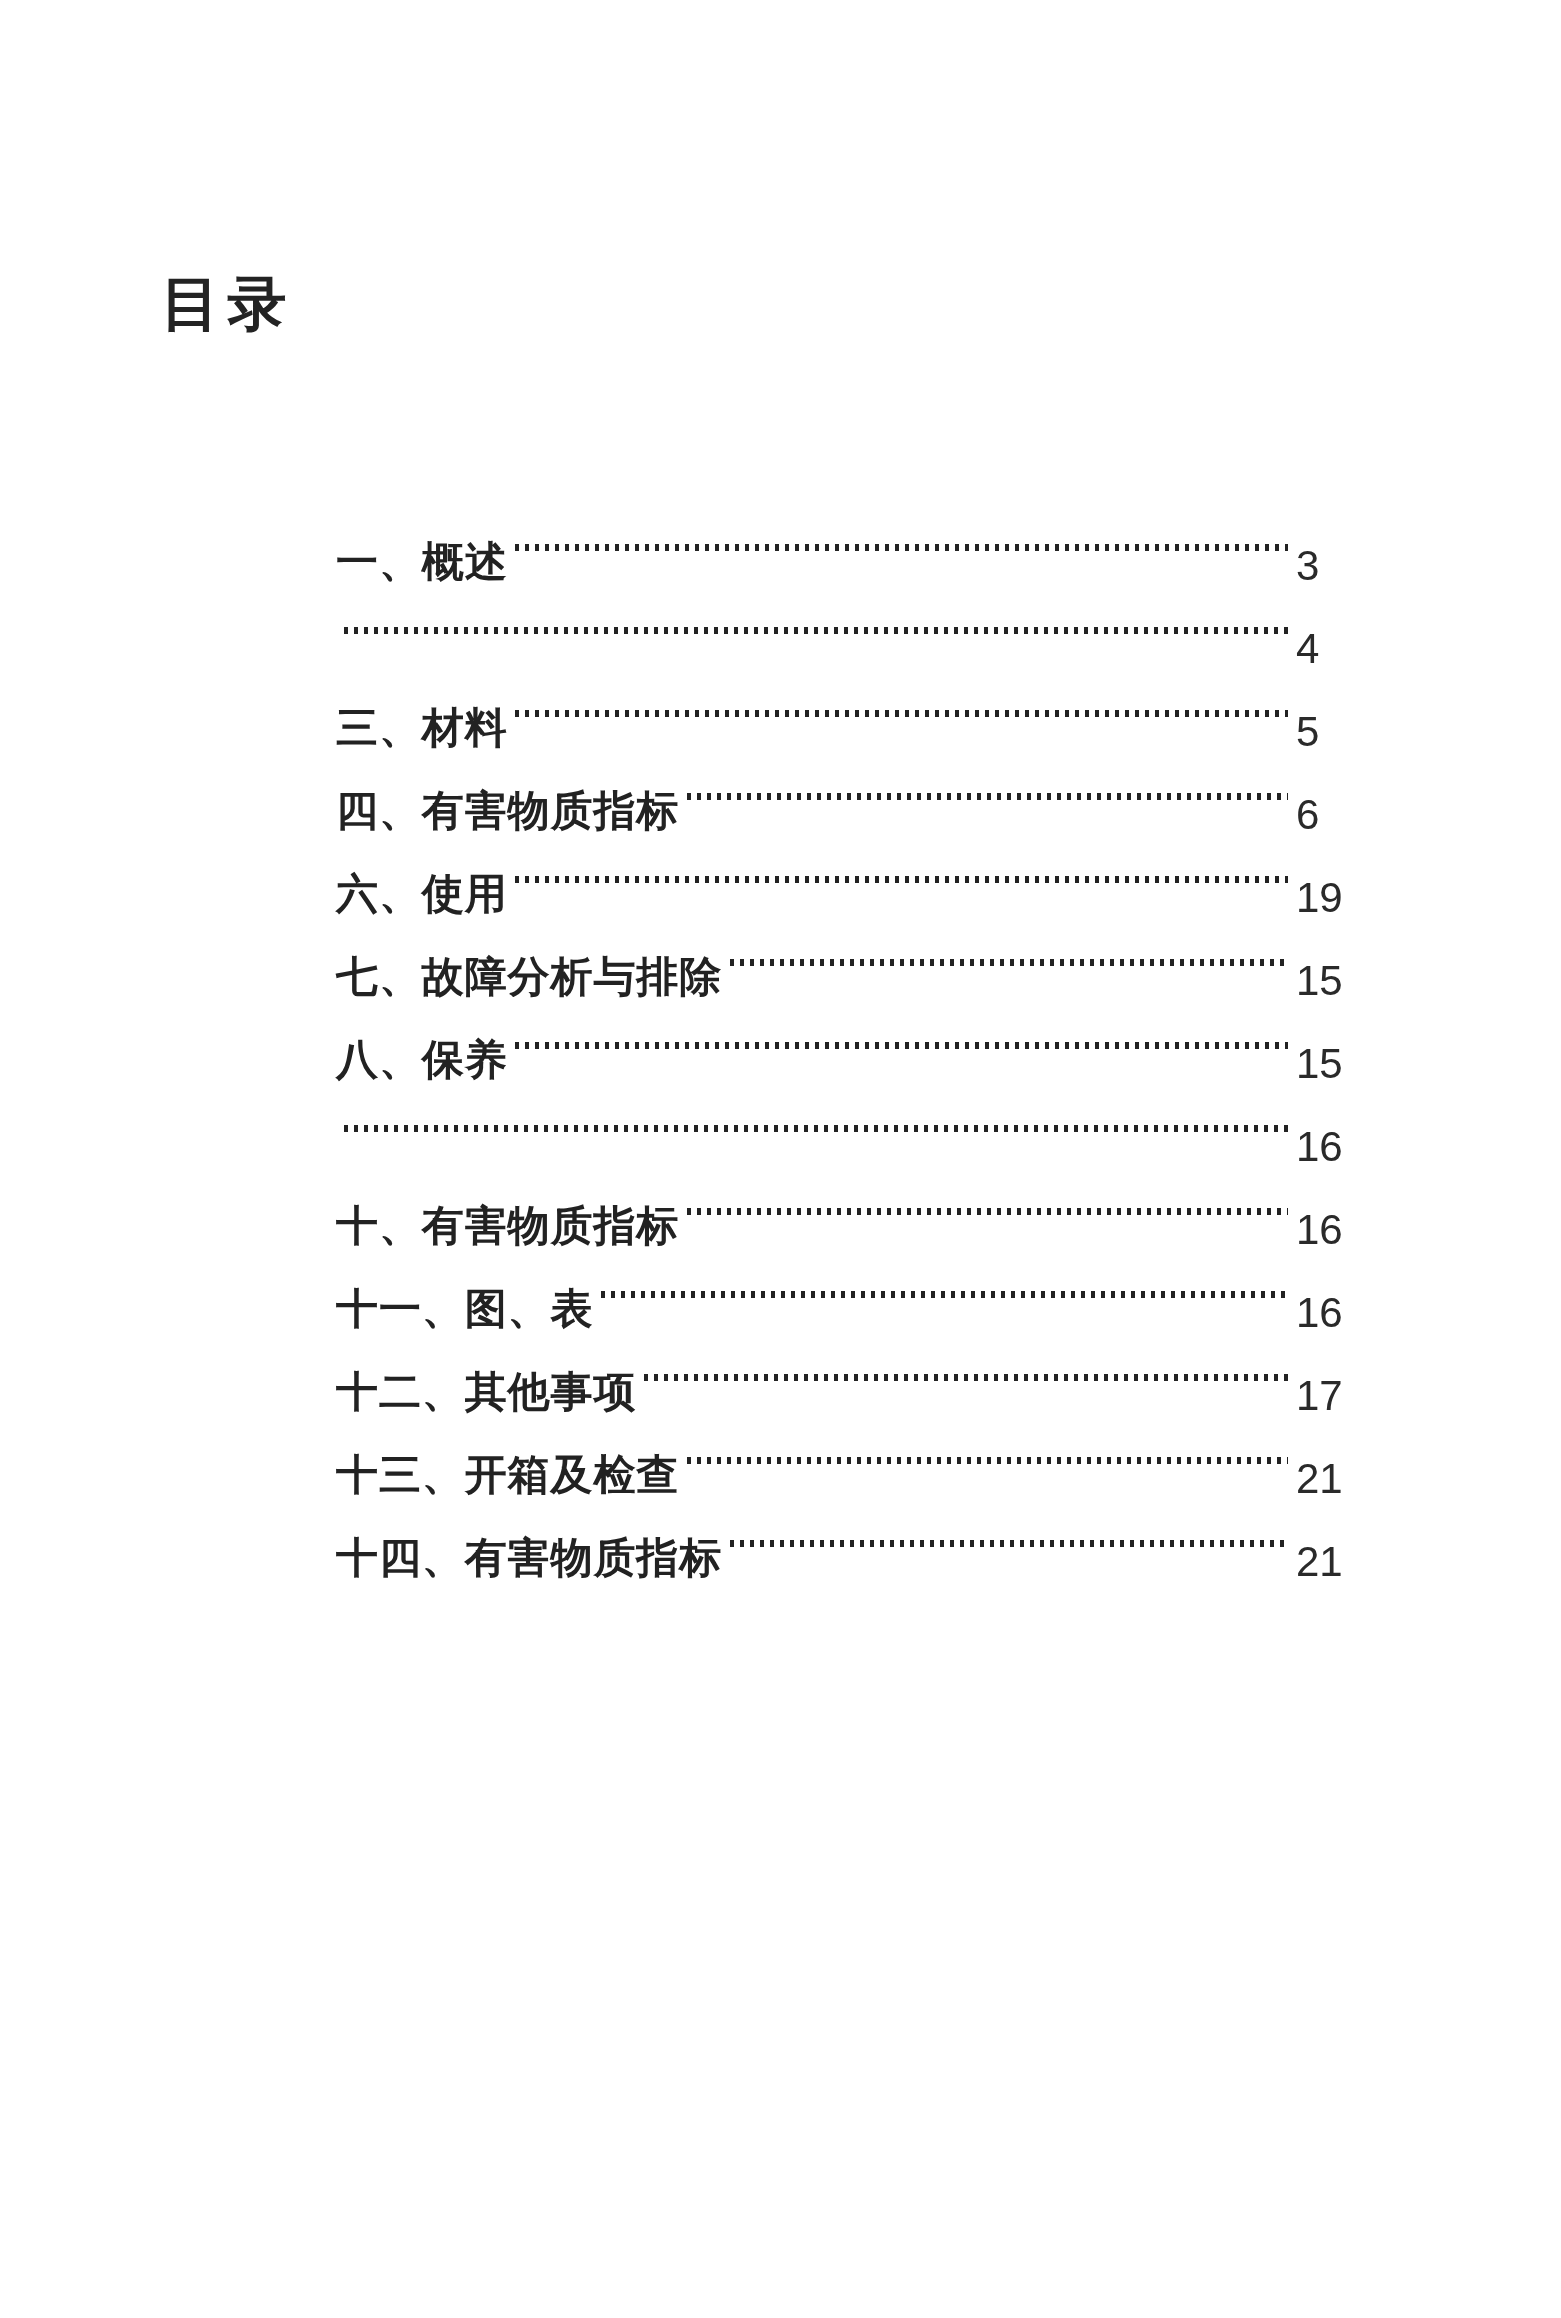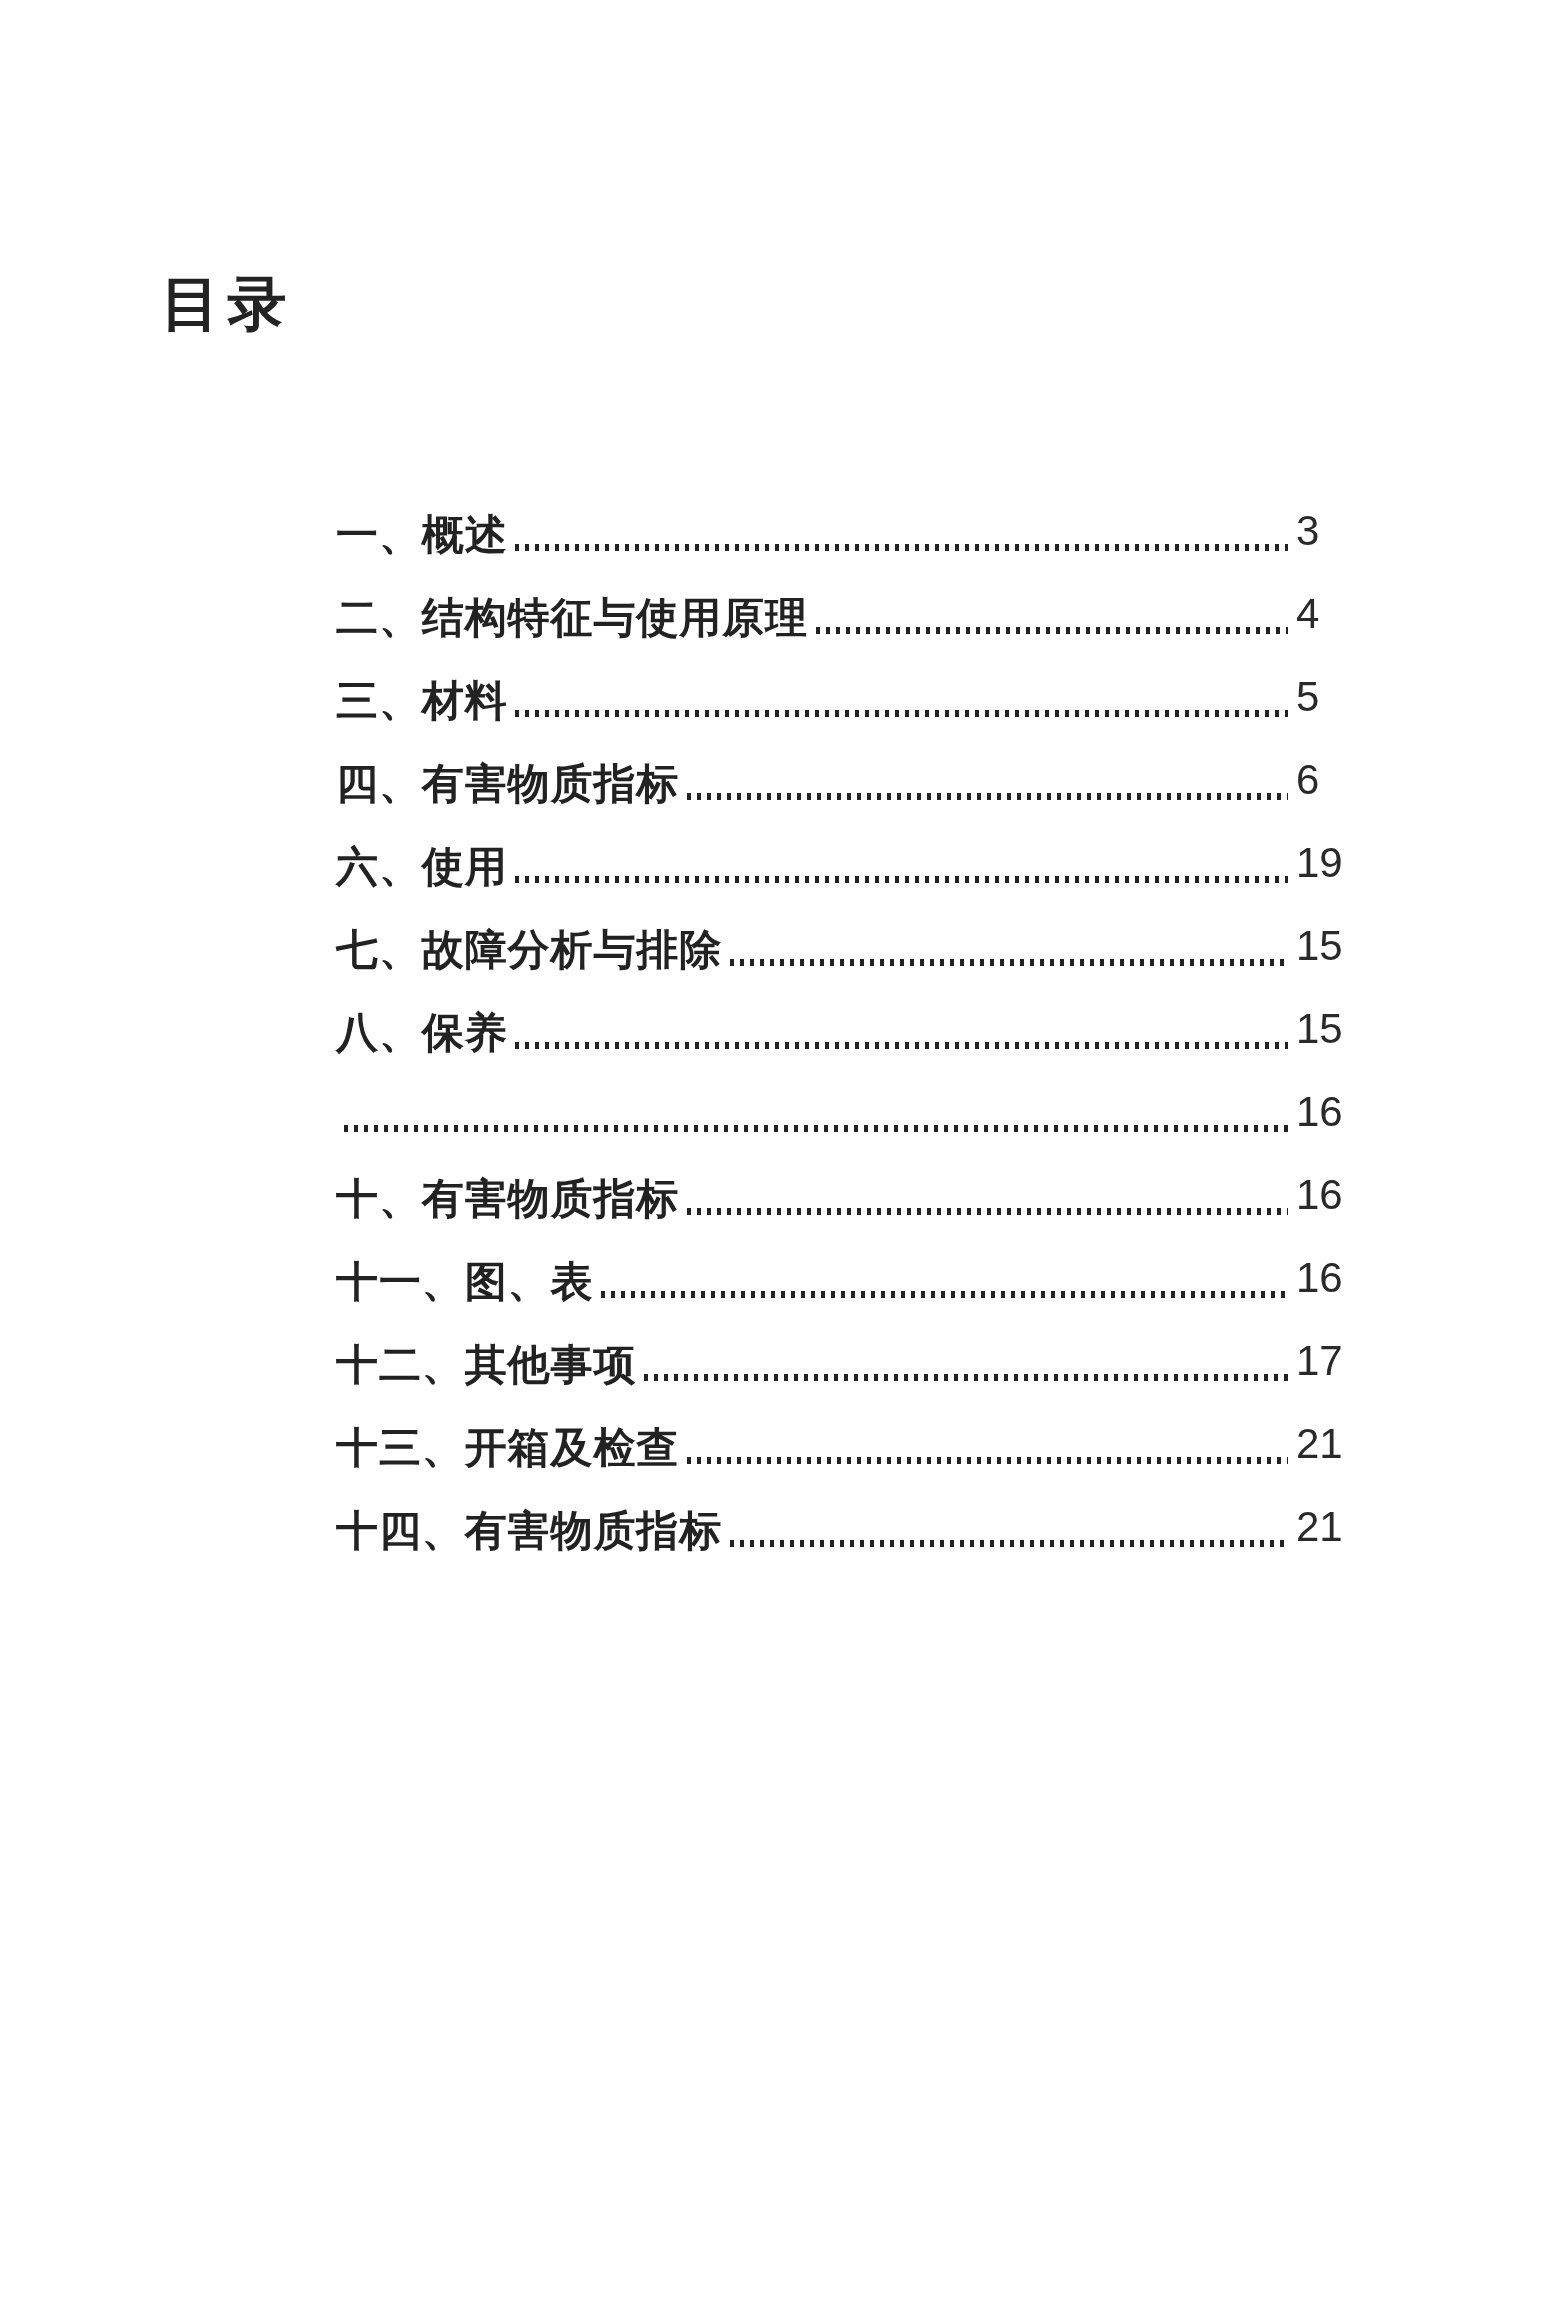--- a/index.html
+++ b/index.html
@@ -27,21 +27,21 @@
     color: #232323;
   }
   .toc {
     position: absolute;
     left: 336px;
     top: 507px;
     width: 1022px;
   }
   .toc-row {
     display: flex;
-    align-items: flex-start;
+    align-items: flex-end;
     height: 83px;
     font-size: 42px;
     white-space: nowrap;
   }
   .toc-label {
     font-weight: 600;
     color: #222222;
     letter-spacing: 0.9px;
     flex: 0 0 auto;
   }
@@ -75,21 +75,20 @@
 
   <div class="toc">
 
       <div class="toc-row">
         <span class="toc-label">一、概述</span>
         <span class="toc-leader"></span>
         <span class="toc-page">3</span>
       </div>
 
       <div class="toc-row">
-        <span class="toc-label">二、结构特征与使用原理</span>
         <span class="toc-leader"></span>
         <span class="toc-page">4</span>
       </div>
 
       <div class="toc-row">
         <span class="toc-label">三、材料</span>
         <span class="toc-leader"></span>
         <span class="toc-page">5</span>
       </div>
 

